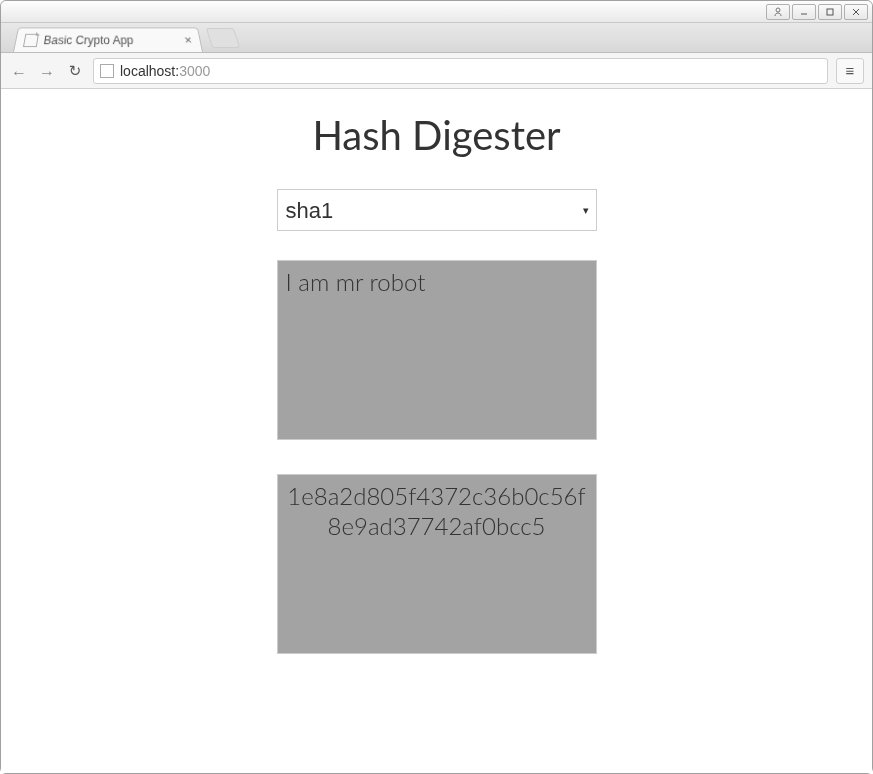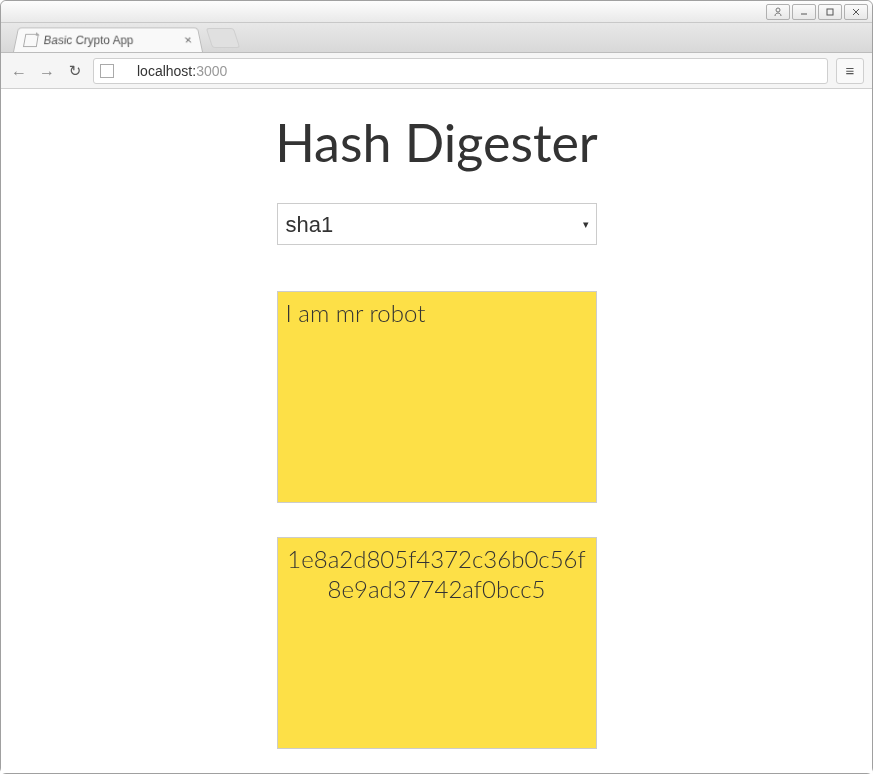--- a/index.html
+++ b/index.html
@@ -115,21 +115,21 @@
     .nav-btn.reload { color: #5a5a5a; font-size: 15px; }
     .addrbar {
       flex: 1;
       height: 26px;
       border: 1px solid #cfcfcf;
       border-radius: 3px;
       background: #fff;
       display: flex;
       align-items: center;
       padding: 0 6px;
-      gap: 23px;
+      gap: 6px;
       font-size: 14px;
       color: #333;
     }
     .addrbar .page-icon {
       width: 14px; height: 14px;
       border: 1px solid #aaa;
       display: inline-block;
     }
     .addrbar .url-host { color: #333; }
     .addrbar .url-port { color: #999; }
@@ -147,21 +147,21 @@
       overflow: auto;
       padding-top: 12px;
     }
     .page {
       width: 100%;
       display: flex;
       flex-direction: column;
       align-items: center;
     }
     .page h1 {
-      font-size: 52px;
+      font-size: 40px;
       font-weight: 400;
       color: #333;
       margin: 10px 0 30px;
       font-family: "Lato", "Segoe UI", sans-serif;
     }
     .select {
       width: 100%;
       height: 42px;
       border: 1px solid #ccc;
       background: #fff;
@@ -169,45 +169,45 @@
       font-weight: 300;
       color: #333;
       padding: 0 24px 0 8px;
       font-family: inherit;
       appearance: none;
       position: relative;
     }
     .select-wrap {
       position: relative;
       width: 320px;
-      margin-bottom: 46px;
+      margin-bottom: 29px;
     }
     .select-wrap::after {
       content: "▾";
       position: absolute;
       right: 8px;
       top: 50%;
       transform: translateY(-50%);
       font-size: 11px;
       color: #333;
       pointer-events: none;
     }
     .textarea, .output {
       width: 320px;
-      height: 212px;
+      height: 180px;
       border: 1px solid #ccc;
       padding: 6px 8px;
       font-size: 24px;
       font-weight: 300;
       color: #333;
       font-family: "Lato","Segoe UI",sans-serif;
       resize: none;
       line-height: 1.25;
       margin-bottom: 34px;
-      background: #fde047;
+      background: #a3a3a3;
     }
     .output {
       word-break: break-all;
       overflow-wrap: break-word;
       text-align: center;
     }
   </style>
 </head>
 <body>
 

